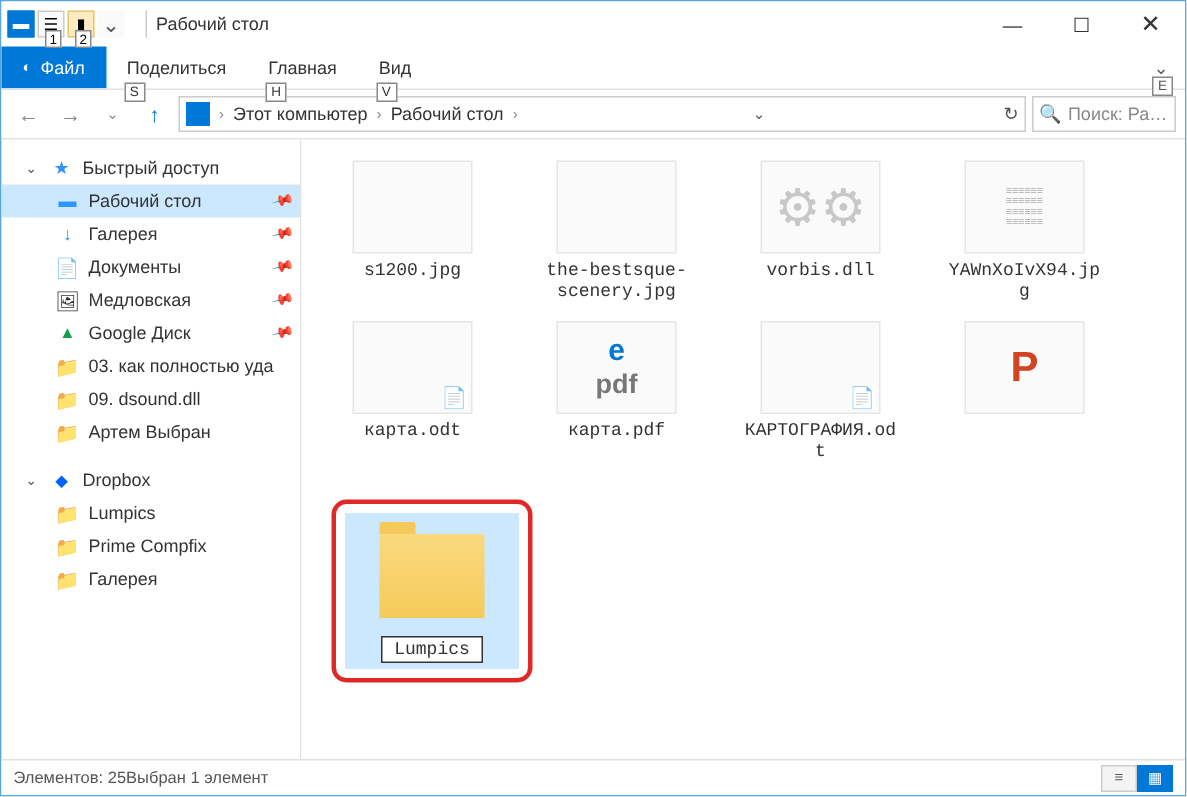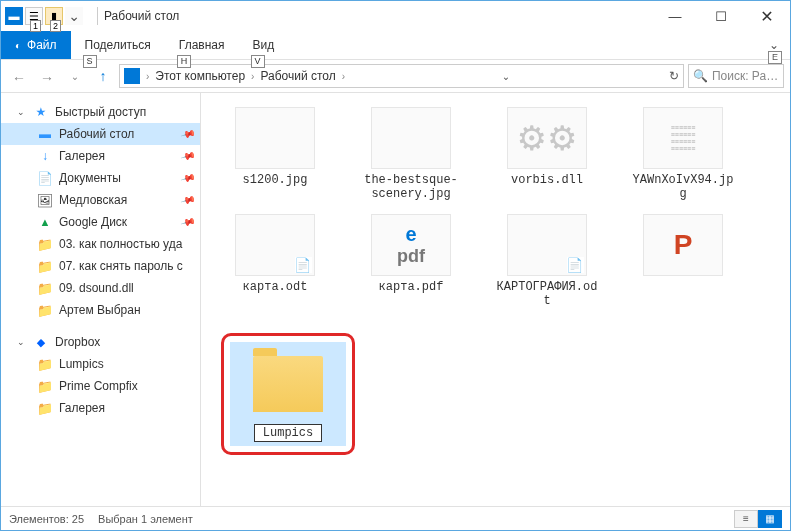--- a/index.html
+++ b/index.html
@@ -79,21 +79,21 @@
 .thumb-scan { background: #f2f0ea; font-size: 7px; color: #aaa; padding: 2px; line-height: 1; text-align: left; }
 .thumb-page { background: #fff; border: 1px solid #ddd; }
 .thumb-pdf { font-size: 18px; color: #777; font-weight: 600; flex-direction: column; }
 .thumb-edge { font-size: 32px; color: #0078d7; }
 .thumb-ppt { font-size: 28px; color: #d04423; font-weight: bold; }
 .thumb-doc-badge::after { content: "📄"; position: absolute; bottom: 2px; right: 2px; font-size: 14px; background: #fff; }
 .folder-big { width: 70px; height: 56px; background: linear-gradient(to bottom, #fad97f, #f5ca5a); border-radius: 2px 2px 0 0; position: relative; }
 .folder-big::before { content: ""; position: absolute; top: -8px; left: 0; width: 24px; height: 8px; background: #f5ca5a; border-radius: 2px 2px 0 0; }
 
 
-.statusbar { height: 24px; border-top: 1px solid #e1e1e1; display: flex; align-items: center; font-size: 11px; color: #555; padding: 0 8px; gap: 14px; background: #fff; }
+.statusbar { height: 24px; border-top: 1px solid #e1e1e1; display: flex; align-items: center; font-size: 11px; color: #555; padding: 0 8px; background: #fff; }
 .statusbar .view-toggle { margin-left: auto; display: flex; gap: 0; }
 .view-toggle div { width: 24px; height: 18px; border: 1px solid #ccc; display: flex; align-items: center; justify-content: center; font-size: 10px; background: #f4f4f4; }
 .view-toggle div.on { background: #0078d7; color: #fff; border-color: #0078d7; }
 </style>
 </head>
 <body>
 
 <div class="window">
 
   <div class="titlebar">
@@ -188,24 +188,20 @@
             <span class="ico ico-gdrive"></span>
                  <span>Google Диск</span>
                  <span class="pin">📌</span>
           </div>
           <div class="nav-item sub">
             <span class="ico ico-folder"></span>
                  <span>03. как полностью уда</span>
                  </div>
           <div class="nav-item sub">
             <span class="ico ico-folder"></span>
-                 <span>07. как снять пароль с</span>
-                 </div>
-          <div class="nav-item sub">
-            <span class="ico ico-folder"></span>
                  <span>09. dsound.dll</span>
                  </div>
           <div class="nav-item sub">
             <span class="ico ico-folder"></span>
                  <span>Артем Выбран</span>
                  </div>
         </div>
       <div class="nav-spacer"></div>
       <div class="nav-item group">
         <span class="expand">⌄</span>

